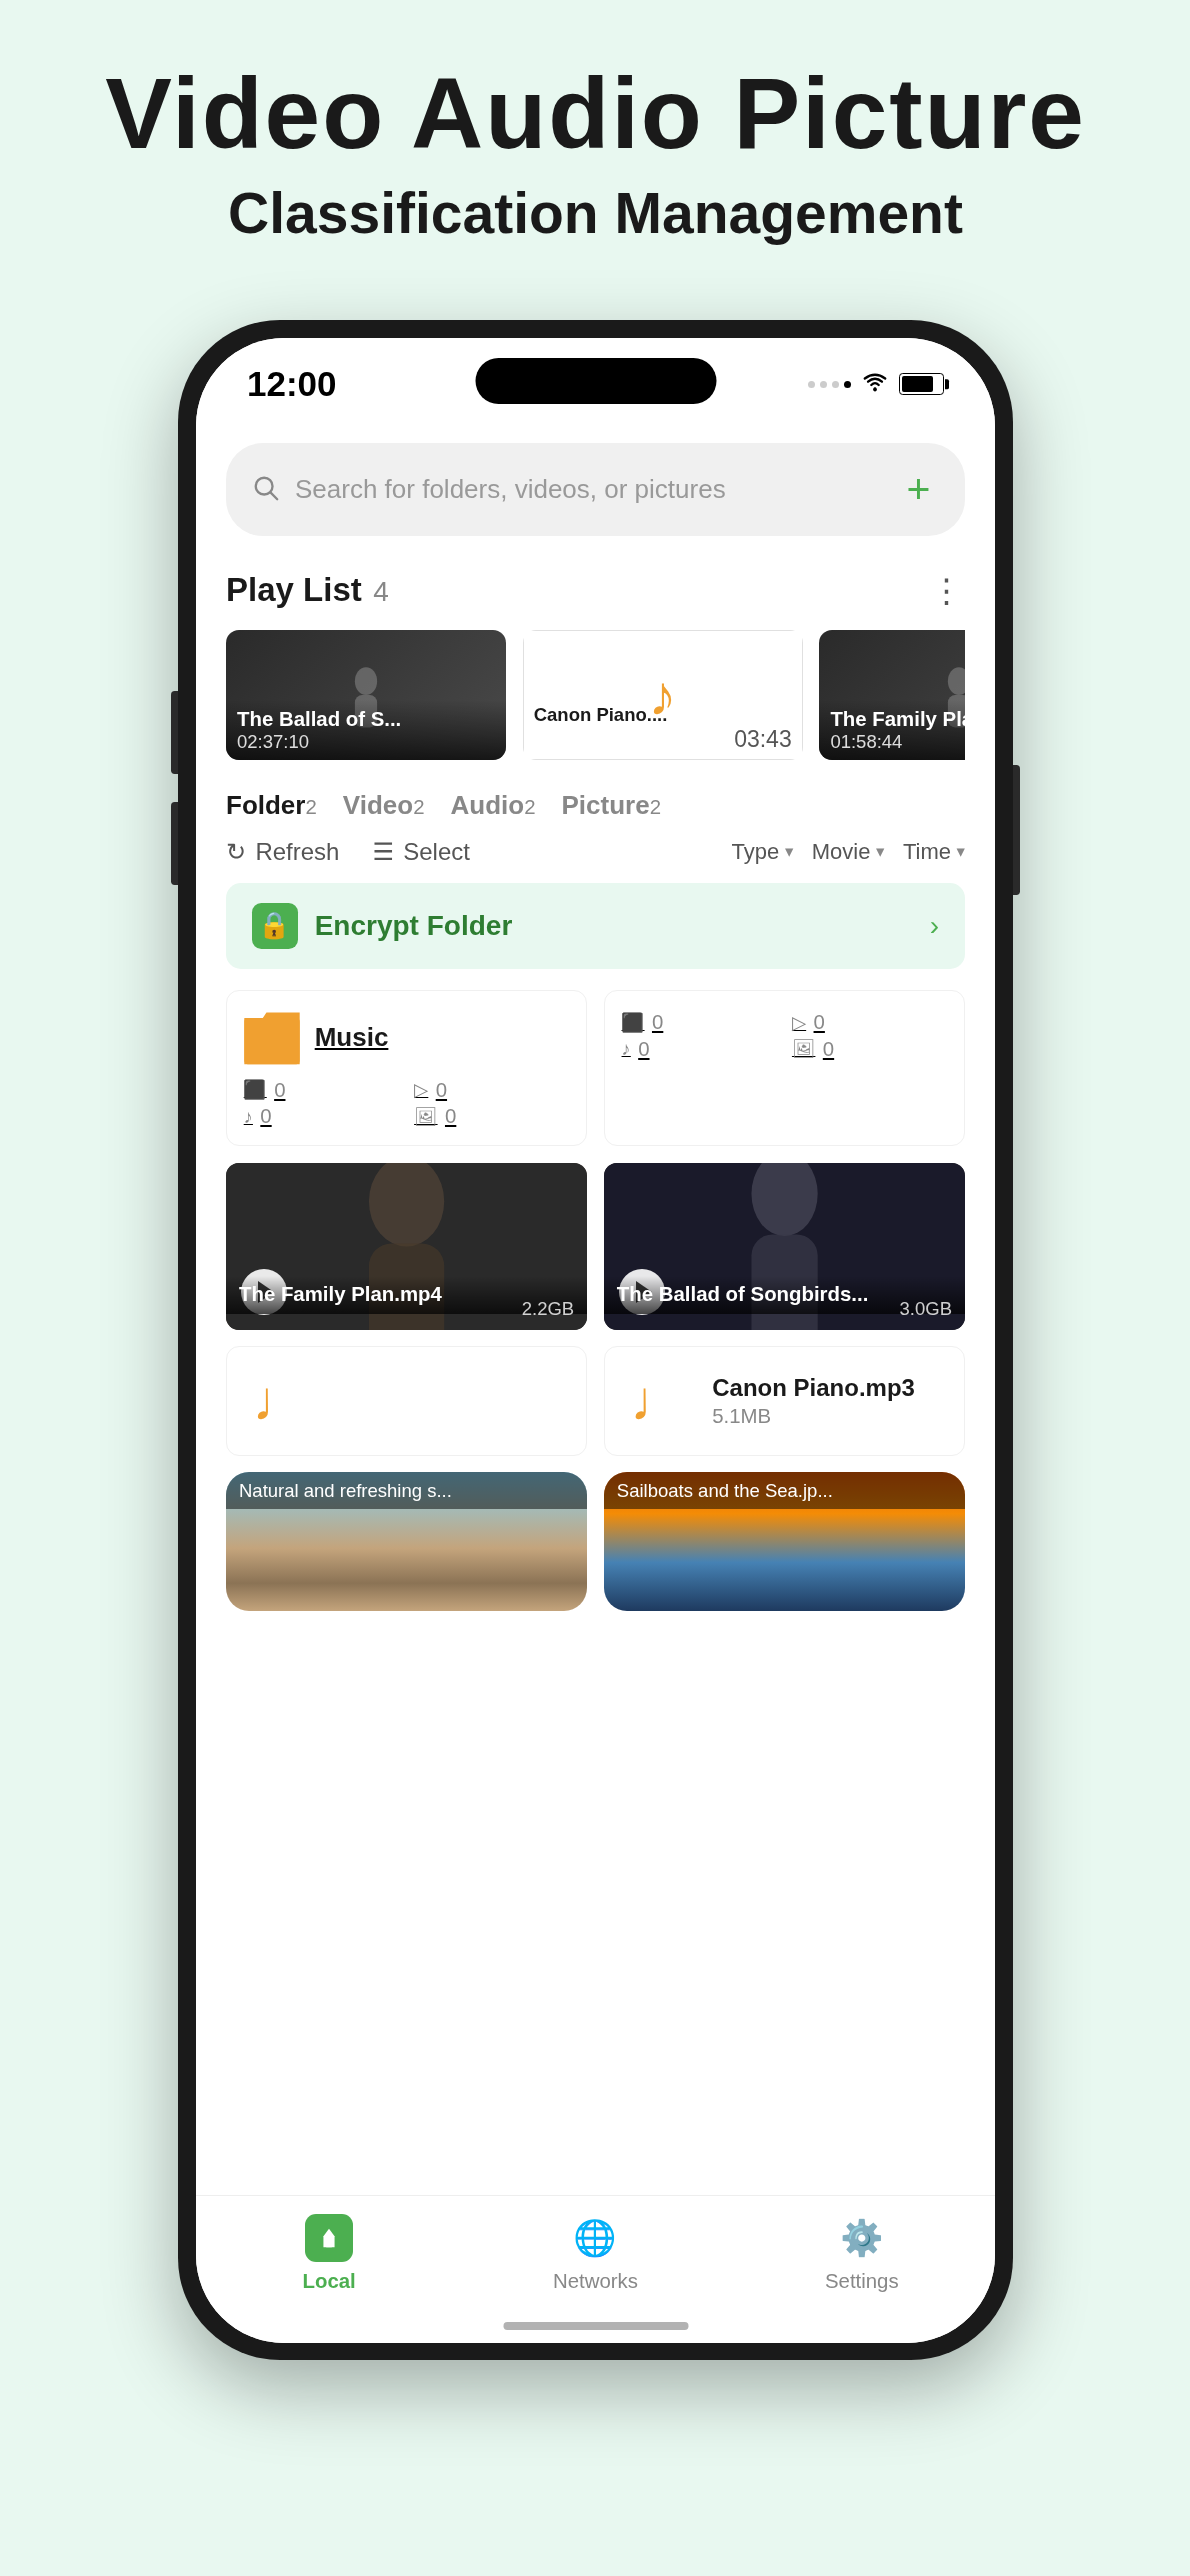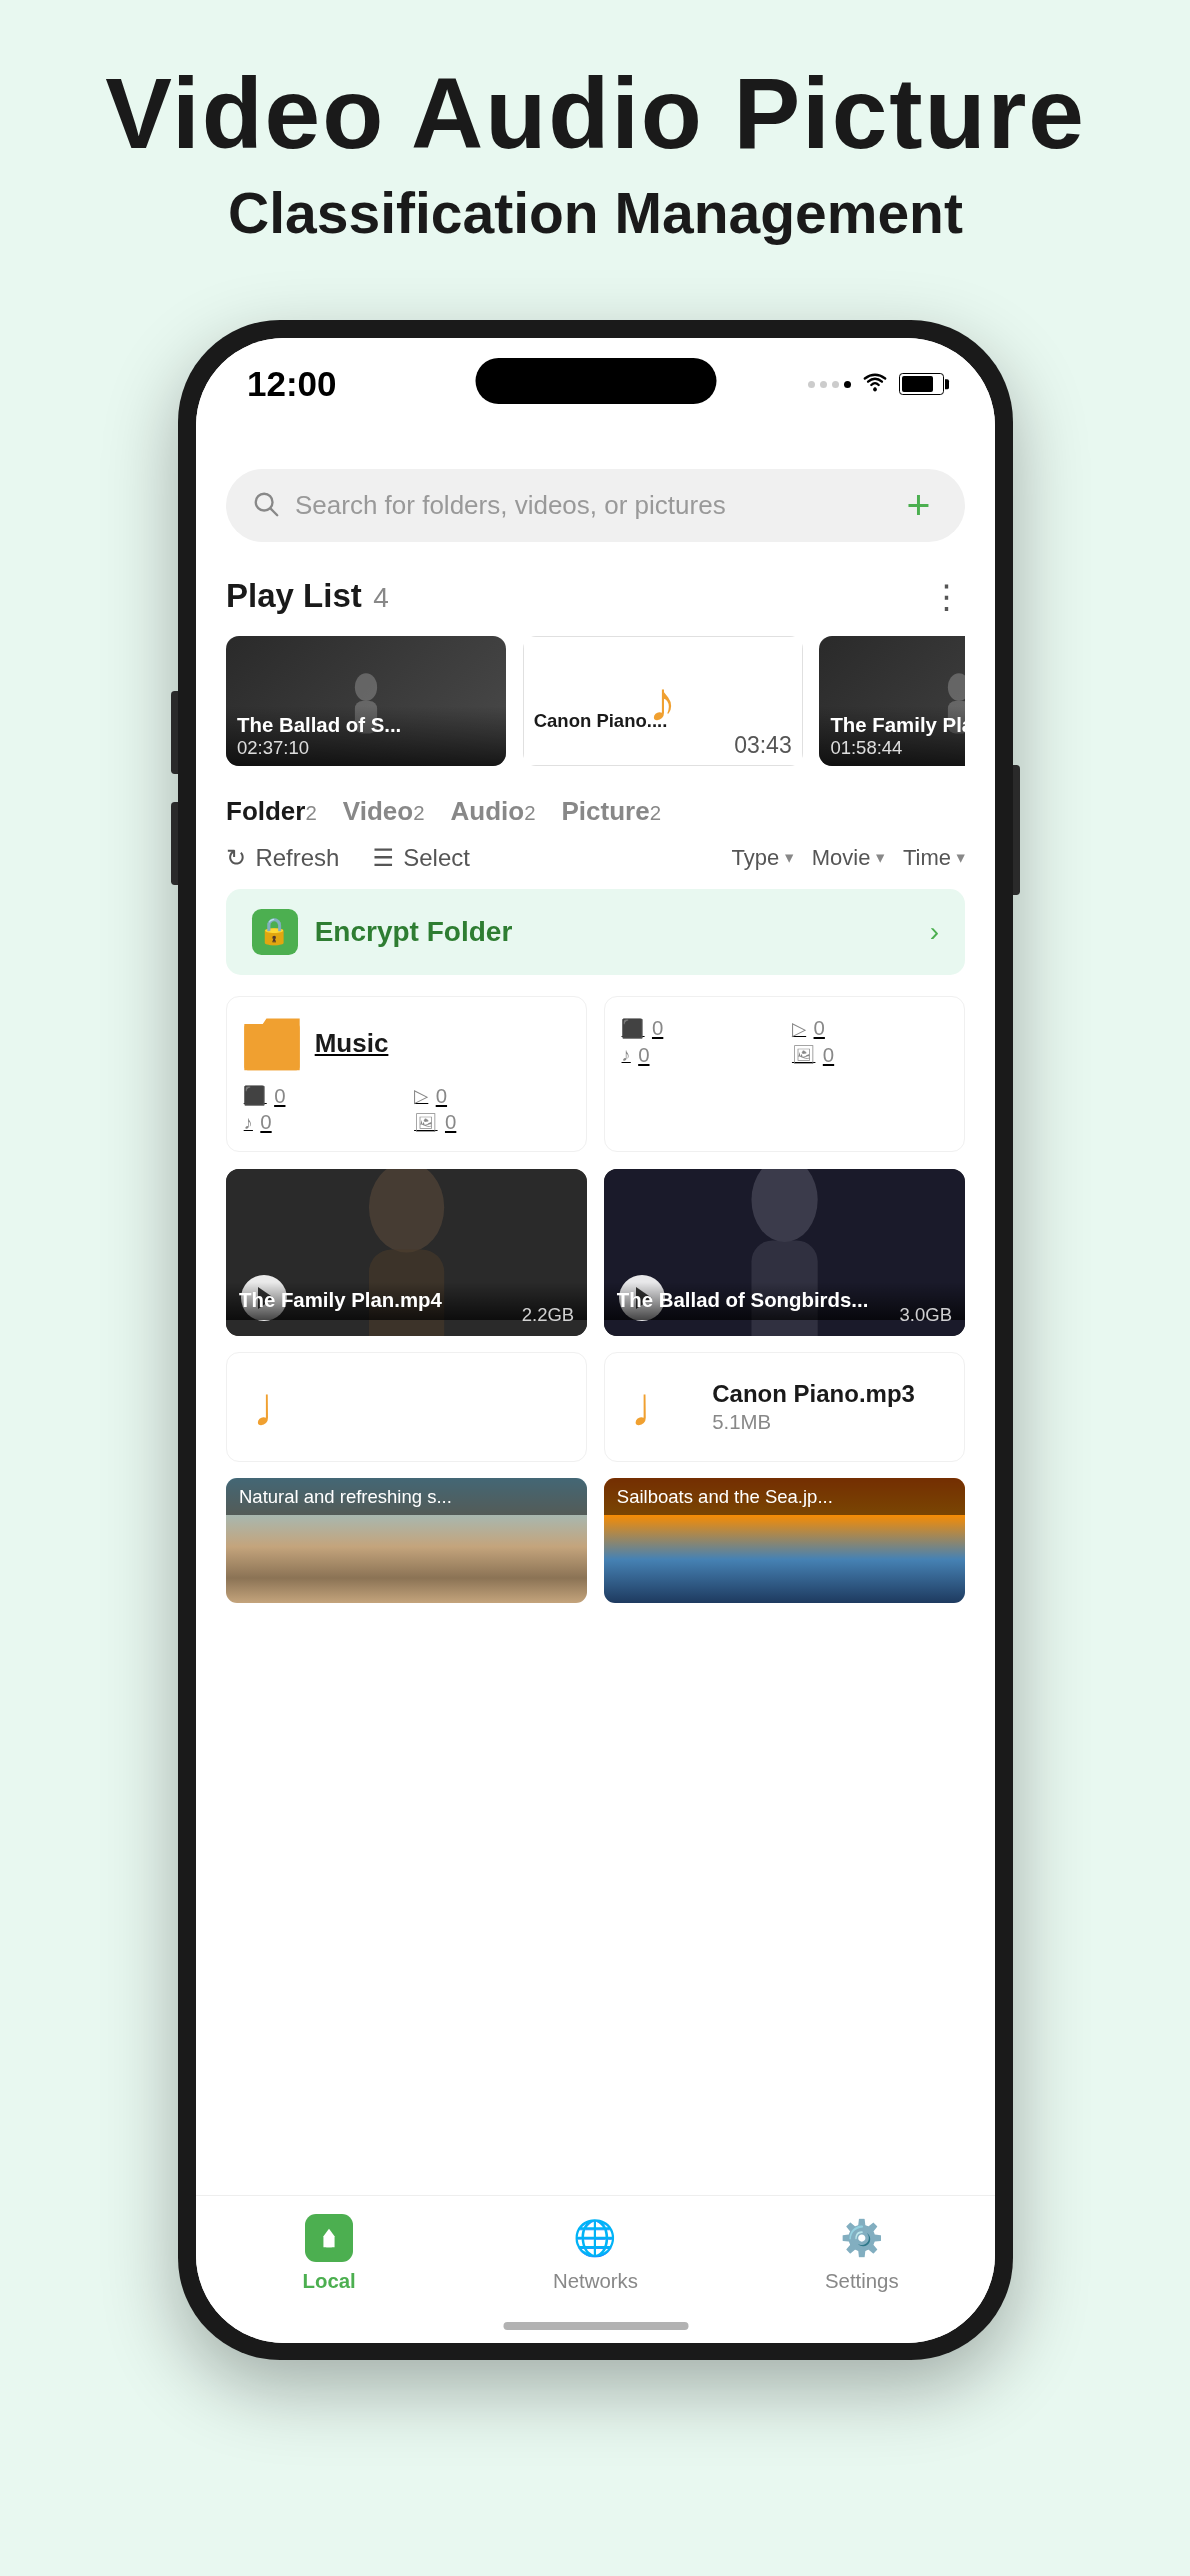--- a/index.html
+++ b/index.html
@@ -138,22 +138,22 @@
       padding: 0 30px;
       overflow: hidden;
     }
 
     
     .search-bar {
       display: flex;
       align-items: center;
       background: #f0f0f0;
       border-radius: 37px;
-      padding: 16px 26px;
-      margin-top: 38px;
+      padding: 26px 26px;
+      margin-top: 12px;
       gap: 15px;
     }
 
     .search-input-text {
       flex: 1;
       font-size: 26px;
       color: #999;
     }
 
     .add-button {
@@ -521,24 +521,24 @@
     }
 
     .audio-size {
       font-size: 20.4px;
       color: #888;
       margin-top: 3.7px;
     }
 
     
     .picture-item {
-      border-radius: 11px;
+      border-radius: 23px;
       overflow: hidden;
       position: relative;
-      height: 125px;
+      height: 139px;
     }
 
     .pic-thumb {
       width: 100%;
       height: 100%;
     }
 
     .pic-thumb-nature {
       background: linear-gradient(to bottom, #87CEEB 0%, #D2B48C 60%, #8B7355 100%);
     }

